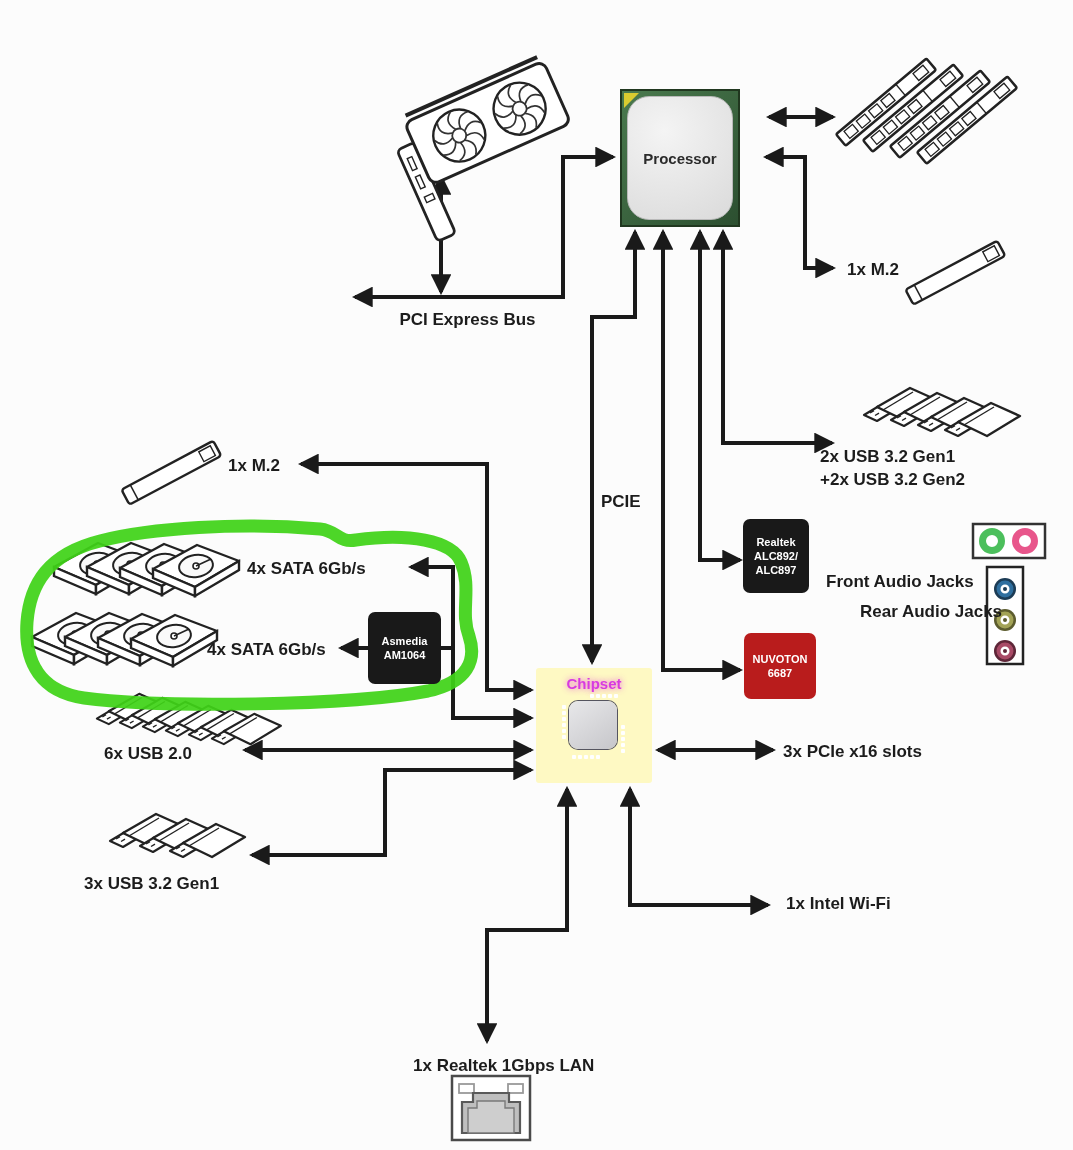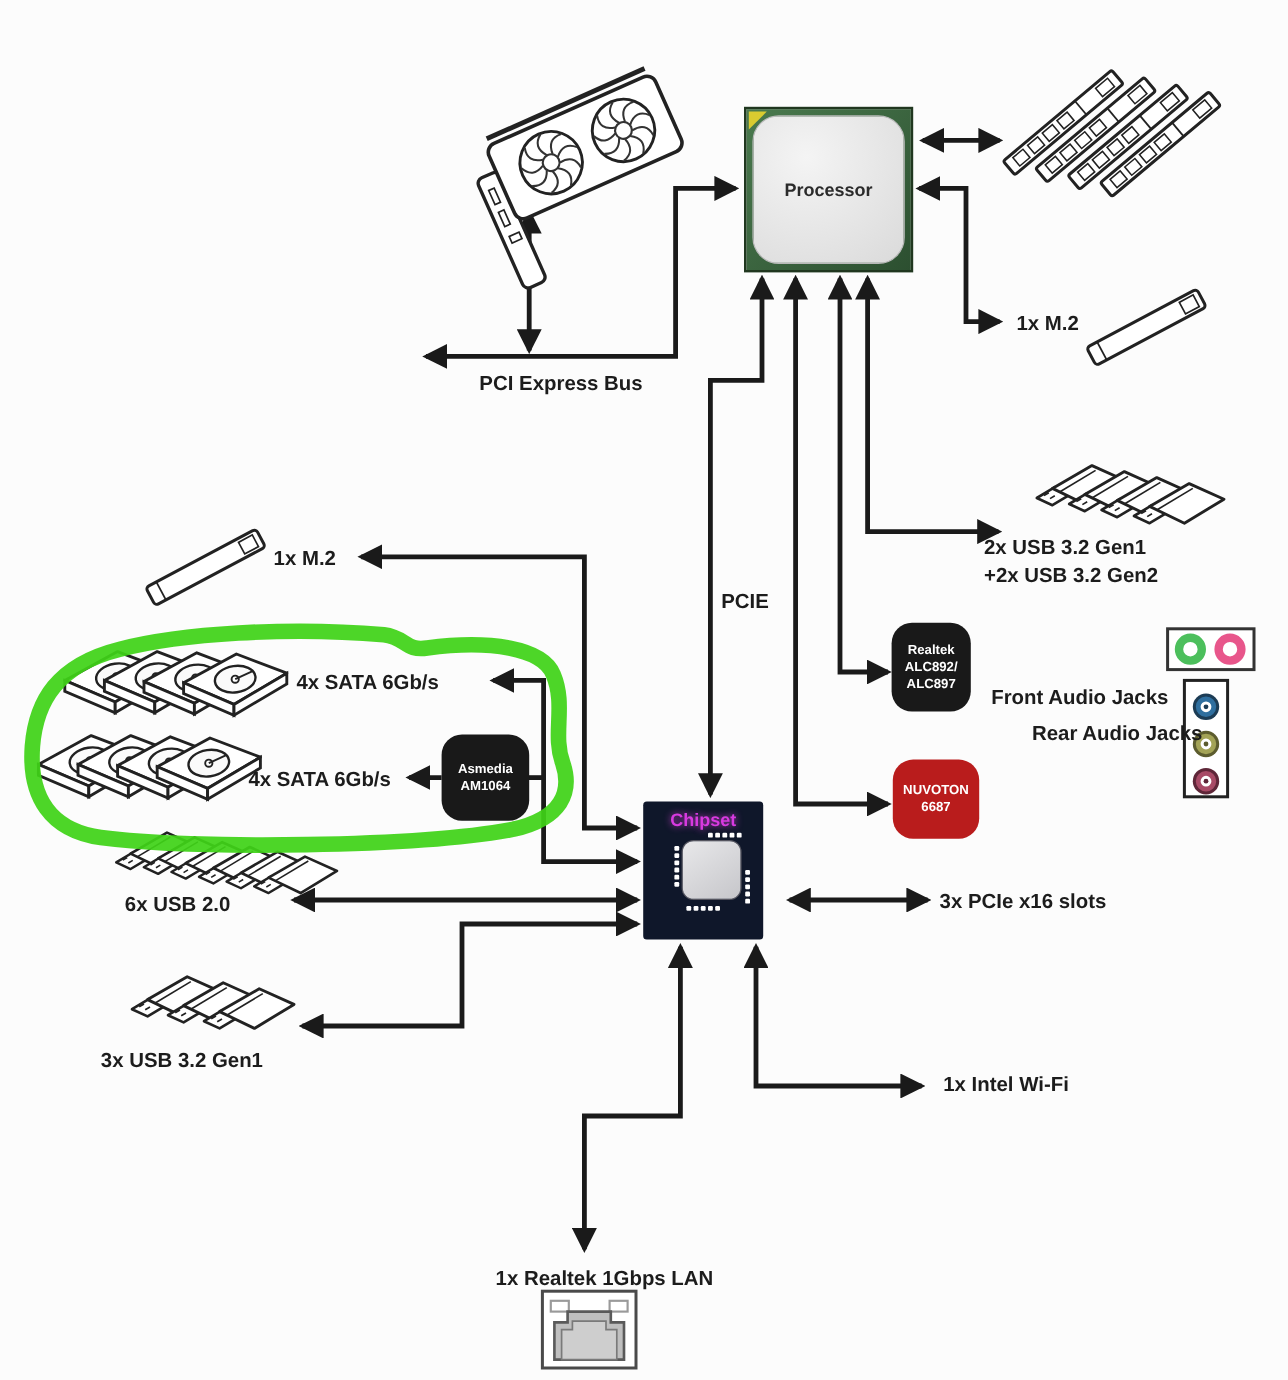--- a/index.html
+++ b/index.html
@@ -2,38 +2,38 @@
 <html><head>
 <meta charset="utf-8">
 <style>
   html,body{margin:0;padding:0;background:#fff;}
   #stage{position:relative;width:1073px;height:1150px;background:#fcfcfc;overflow:hidden;
          font-family:"Liberation Sans",sans-serif;color:#1c1c1c;}
   #wires{position:absolute;left:0;top:0;width:1073px;height:1150px;}
   .lbl{position:absolute;font-weight:bold;font-size:17px;white-space:pre;line-height:23px;}
   .ctr{text-align:center;}
   
-  .proc{position:absolute;left:620px;top:89px;width:141px;height:138px;
+  .proc{position:absolute;left:620px;top:89px;width:120px;height:138px;
         background:linear-gradient(135deg,#4a7a4e,#2c4f30);border:2px solid #20371f;box-sizing:border-box;}
   .proc .die{position:absolute;left:5px;top:5px;right:5px;bottom:5px;border-radius:22px;
         background:radial-gradient(circle at 35% 28%,#f4f4f4,#dadada);border:1px solid #b9b9b9;
         display:flex;align-items:center;justify-content:center;font-weight:bold;font-size:15px;color:#2b2b2b;}
   .proc .corner{position:absolute;left:2px;top:2px;width:0;height:0;
         border-top:15px solid #d9cb30;border-right:15px solid transparent;}
   
-  .chip{position:absolute;left:536px;top:668px;width:100px;height:115px;background:#0f172a;border-radius:3px;}
+  .chip{position:absolute;left:536px;top:668px;width:116px;height:115px;background:#fef9c3;border-radius:3px;}
   .chip .t{position:absolute;left:0;right:0;top:7px;text-align:center;font-weight:bold;font-size:15px;
         color:#d83ae0;text-shadow:0 0 6px rgba(225,70,225,.85);}
   .chip .die{position:absolute;left:33px;top:33px;width:48px;height:48px;border-radius:9px;
         background:linear-gradient(145deg,#e8e8ea,#c6c6ca);box-shadow:0 0 0 1px #55555f;}
   .dots{position:absolute;display:flex;gap:2px;}
   .dots.v{flex-direction:column;}
   .dots i{width:4px;height:4px;background:#fff;border-radius:1px;}
   
-  .blackbox{position:absolute;background:#191919;border-radius:17px;color:#fff;font-weight:bold;
+  .blackbox{position:absolute;background:#191919;border-radius:7px;color:#fff;font-weight:bold;
         font-size:11px;line-height:1.3;display:flex;flex-direction:column;align-items:center;justify-content:center;}
 </style>
 </head>
 <body>
 
 <div id="stage">
 
   <svg id="wires" viewBox="0 0 1073 1150">
     <defs>
       <marker id="ah" viewBox="0 0 10 10" refX="8.5" refY="5" markerWidth="5.2" markerHeight="5.2" orient="auto-start-reverse" markerUnits="strokeWidth">

